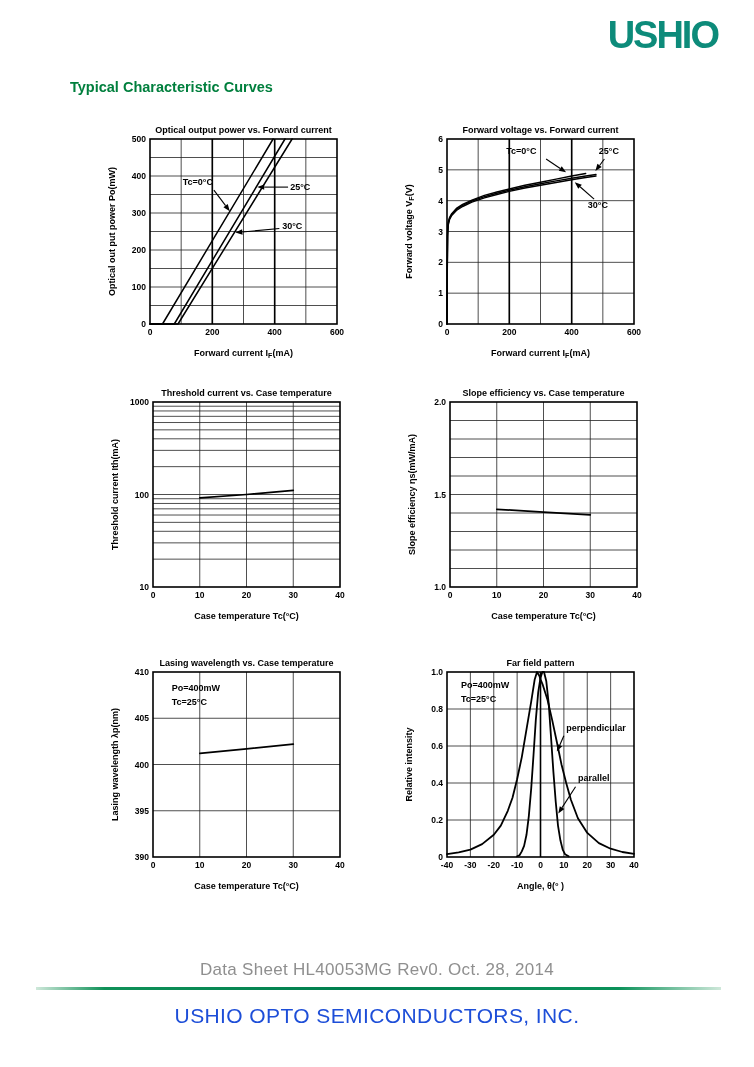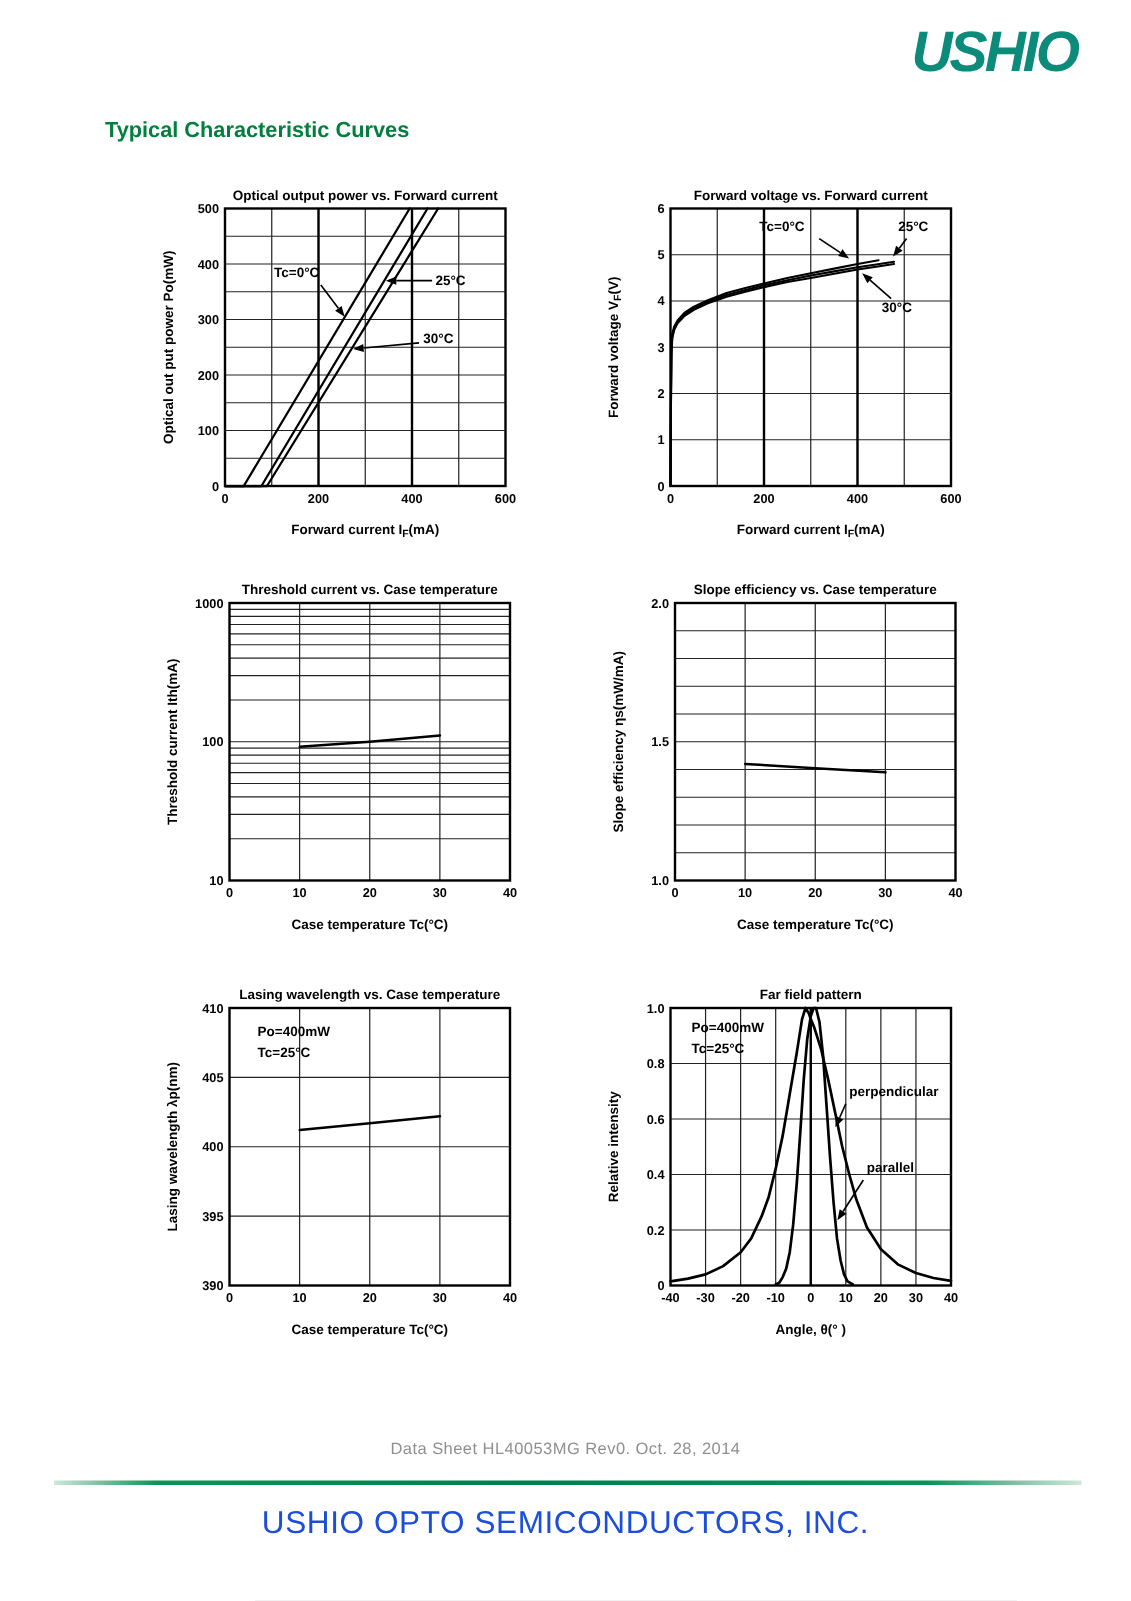--- a/index.html
+++ b/index.html
@@ -9,34 +9,34 @@
         letter-spacing:-2px;line-height:1;font-family:"Liberation Sans",sans-serif;}
   .heading{position:absolute;left:70px;top:79px;font-size:14.5px;font-weight:700;}
   .chart{position:absolute;width:250px;height:237px;}
   .chart svg{display:block;}
   svg text{fill:#000;}
   .ctitle{font:700 9px "Liberation Sans",sans-serif;}
   .tick{font:700 8.5px "Liberation Sans",sans-serif;}
   .alabel{font:700 9px "Liberation Sans",sans-serif;}
   .anno{font:700 9px "Liberation Sans",sans-serif;}
   .footer-note{position:absolute;top:960px;left:0;width:100%;text-align:center;
-        font-size:11px;color:#8f8f8f;letter-spacing:0.3px;}
+        font-size:17px;color:#8f8f8f;letter-spacing:0.3px;}
   .rule{position:absolute;top:987px;left:36px;right:33px;height:3px;
         background:linear-gradient(90deg,#cfe8da 0%,#0f9158 10%,#007f4e 45%,#0a9159 85%,#cfe8da 100%);}
   .company{position:absolute;top:1004px;left:0;width:100%;text-align:center;
         font-size:21px;color:#1d4ed8;letter-spacing:0.4px;}
   .website{position:absolute;top:1027px;left:0;width:100%;text-align:center;
         font-size:13.5px;color:#2a2a2a;letter-spacing:1.6px;}
 </style>
 </head>
 <body>
 
 <div class="page">
 
-  <div class="logo" style="color: rgb(13, 139, 122); font-style: italic;">USHIO</div>
+  <div class="logo" style="color: rgb(13, 139, 122);">USHIO</div>
   <div class="heading" style="color: rgb(0, 127, 61);">Typical Characteristic Curves</div>
 
   <div class="chart" style="left:104px;top:123px;">
     <svg width="250" height="237">
         <g stroke="#222" stroke-width="0.8">
           <line x1="77.16666666666666" y1="16" x2="77.16666666666666" y2="201"></line>
           <line x1="108.33333333333333" y1="16" x2="108.33333333333333" y2="201"></line>
           <line x1="139.5" y1="16" x2="139.5" y2="201"></line>
           <line x1="170.66666666666666" y1="16" x2="170.66666666666666" y2="201"></line>
           <line x1="201.83333333333334" y1="16" x2="201.83333333333334" y2="201"></line>

